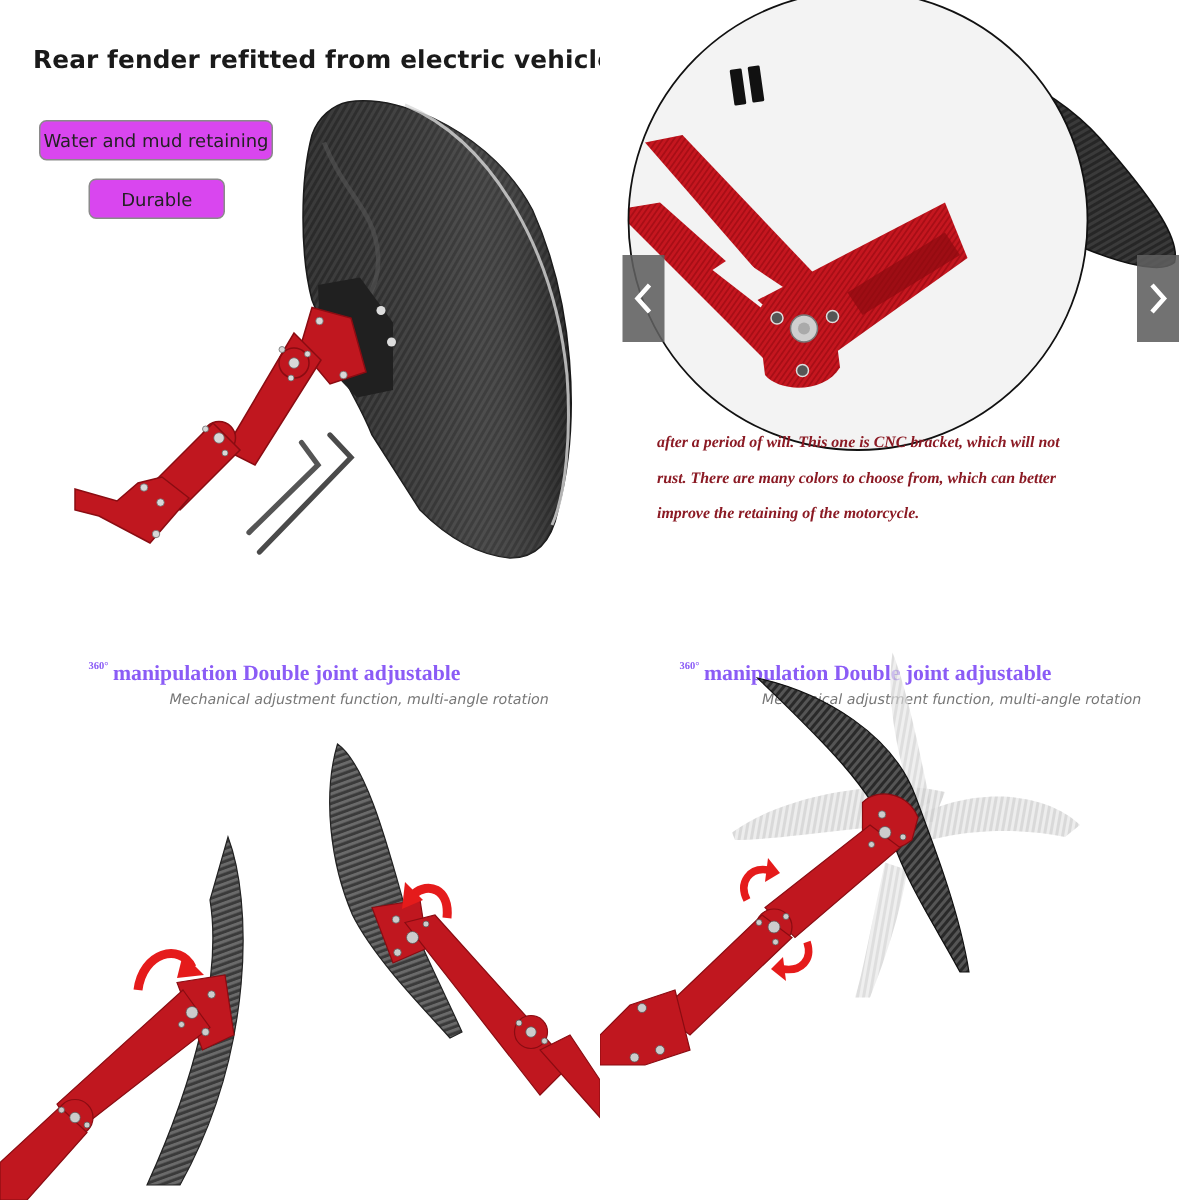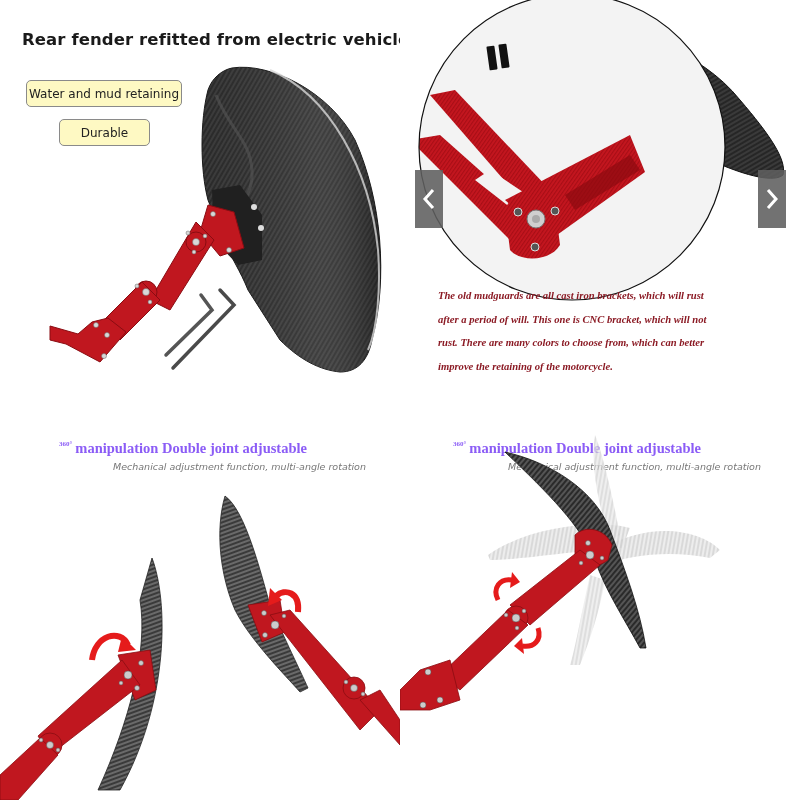--- a/index.html
+++ b/index.html
@@ -12,21 +12,21 @@
   #p2 { left: 400px; top: 0; width: 400px; height: 400px; }
   #p3 { left: 0; top: 400px; width: 400px; height: 400px; }
   #p4 { left: 400px; top: 400px; width: 400px; height: 400px; }
 
   .title1 {
     position: absolute; left: 22px; top: 30px; font-size: 16.5px; font-weight: bold;
     color: #1a1a1a; letter-spacing: 0.1px; white-space: nowrap;
     font-family: "DejaVu Sans", sans-serif;
   }
   .tag {
-    position: absolute; border: 1px solid #8a8a8a; border-radius: 5px; background: #fef9c3;
+    position: absolute; border: 1px solid #8a8a8a; border-radius: 5px; background: #d946ef;
     font-size: 12px; color: #222; display: flex; align-items: center; justify-content: center;
     box-sizing: border-box; white-space: nowrap;
   }
   #tag1 { left: 26px; top: 80px; width: 156px; height: 27px; }
   #tag2 { left: 59px; top: 119px; width: 91px; height: 27px; justify-content: center; }
   #tag3 { left: 26px; top: 156px; width: 156px; height: 27px; }
 
   .divider-v { position: absolute; left: 405px; top: 10px; width: 1px; height: 380px; background: #c8c8c8; }
 
   .nav-btn {
@@ -171,21 +171,20 @@
       <path d="M11,2 L3,11 L11,20" fill="none" stroke="#fff" stroke-width="3"></path>
     </svg>
   </div>
   <div class="nav-btn" id="nav-next" style="left:358px;">
     <svg width="14" height="22" style="position:static">
       <path d="M3,2 L11,11 L3,20" fill="none" stroke="#fff" stroke-width="3"></path>
     </svg>
   </div>
 
   <div class="red-text" style="left:38px;">
-    <div>The old mudguards are all cast iron brackets, which will rust</div>
     <div>after a period of will. This one is CNC bracket, which will not</div>
     <div>rust. There are many colors to choose from, which can better</div>
     <div>improve the retaining of the motorcycle.</div>
   </div>
 </div>
 
 <div class="panel" id="p3">
   <div class="sec-title" style="left:59px; top:40px;">
     <sup>360°</sup><span>manipulation Double joint adjustable</span>
   </div>

